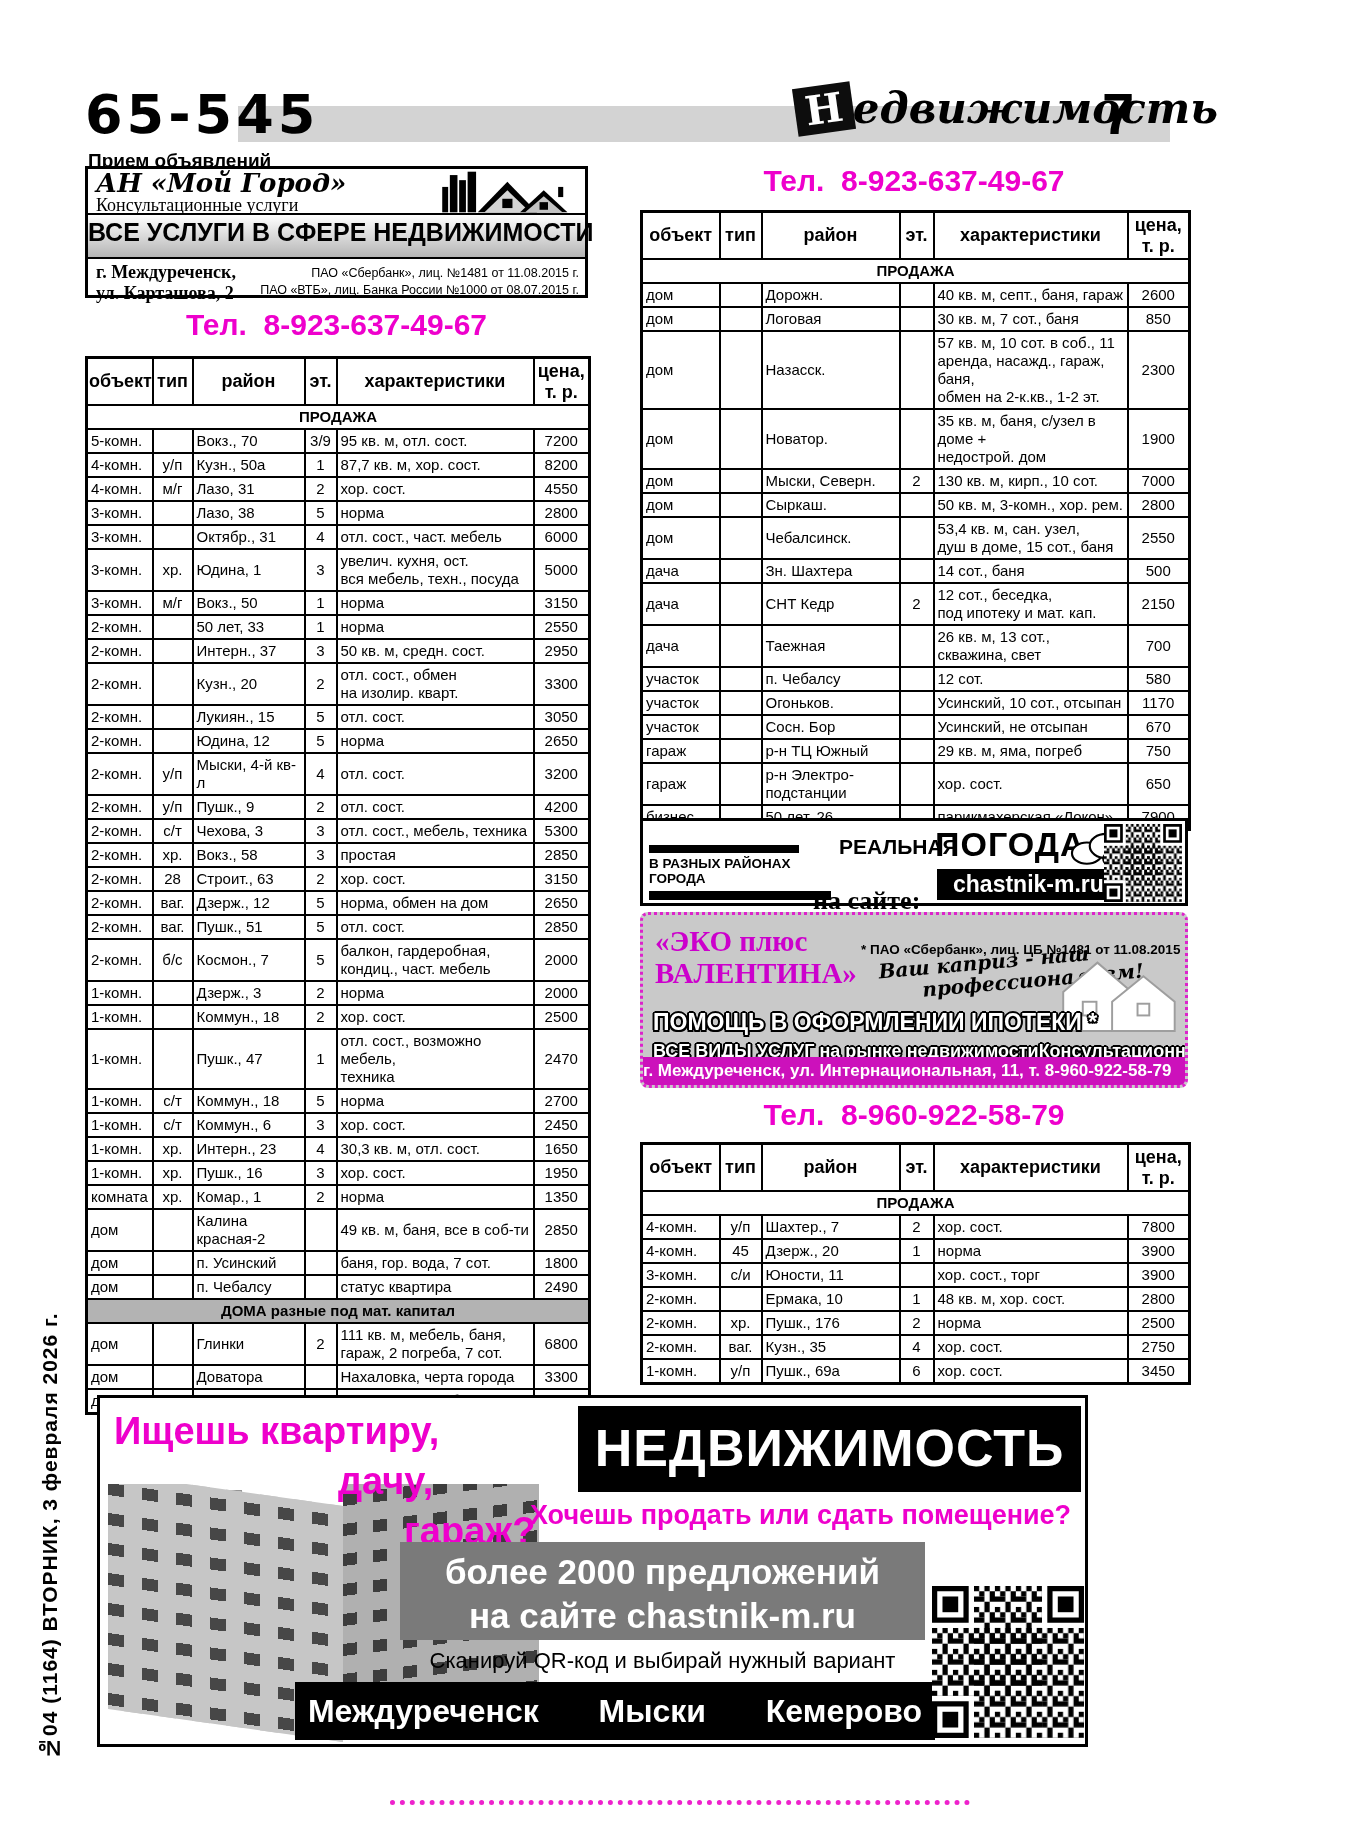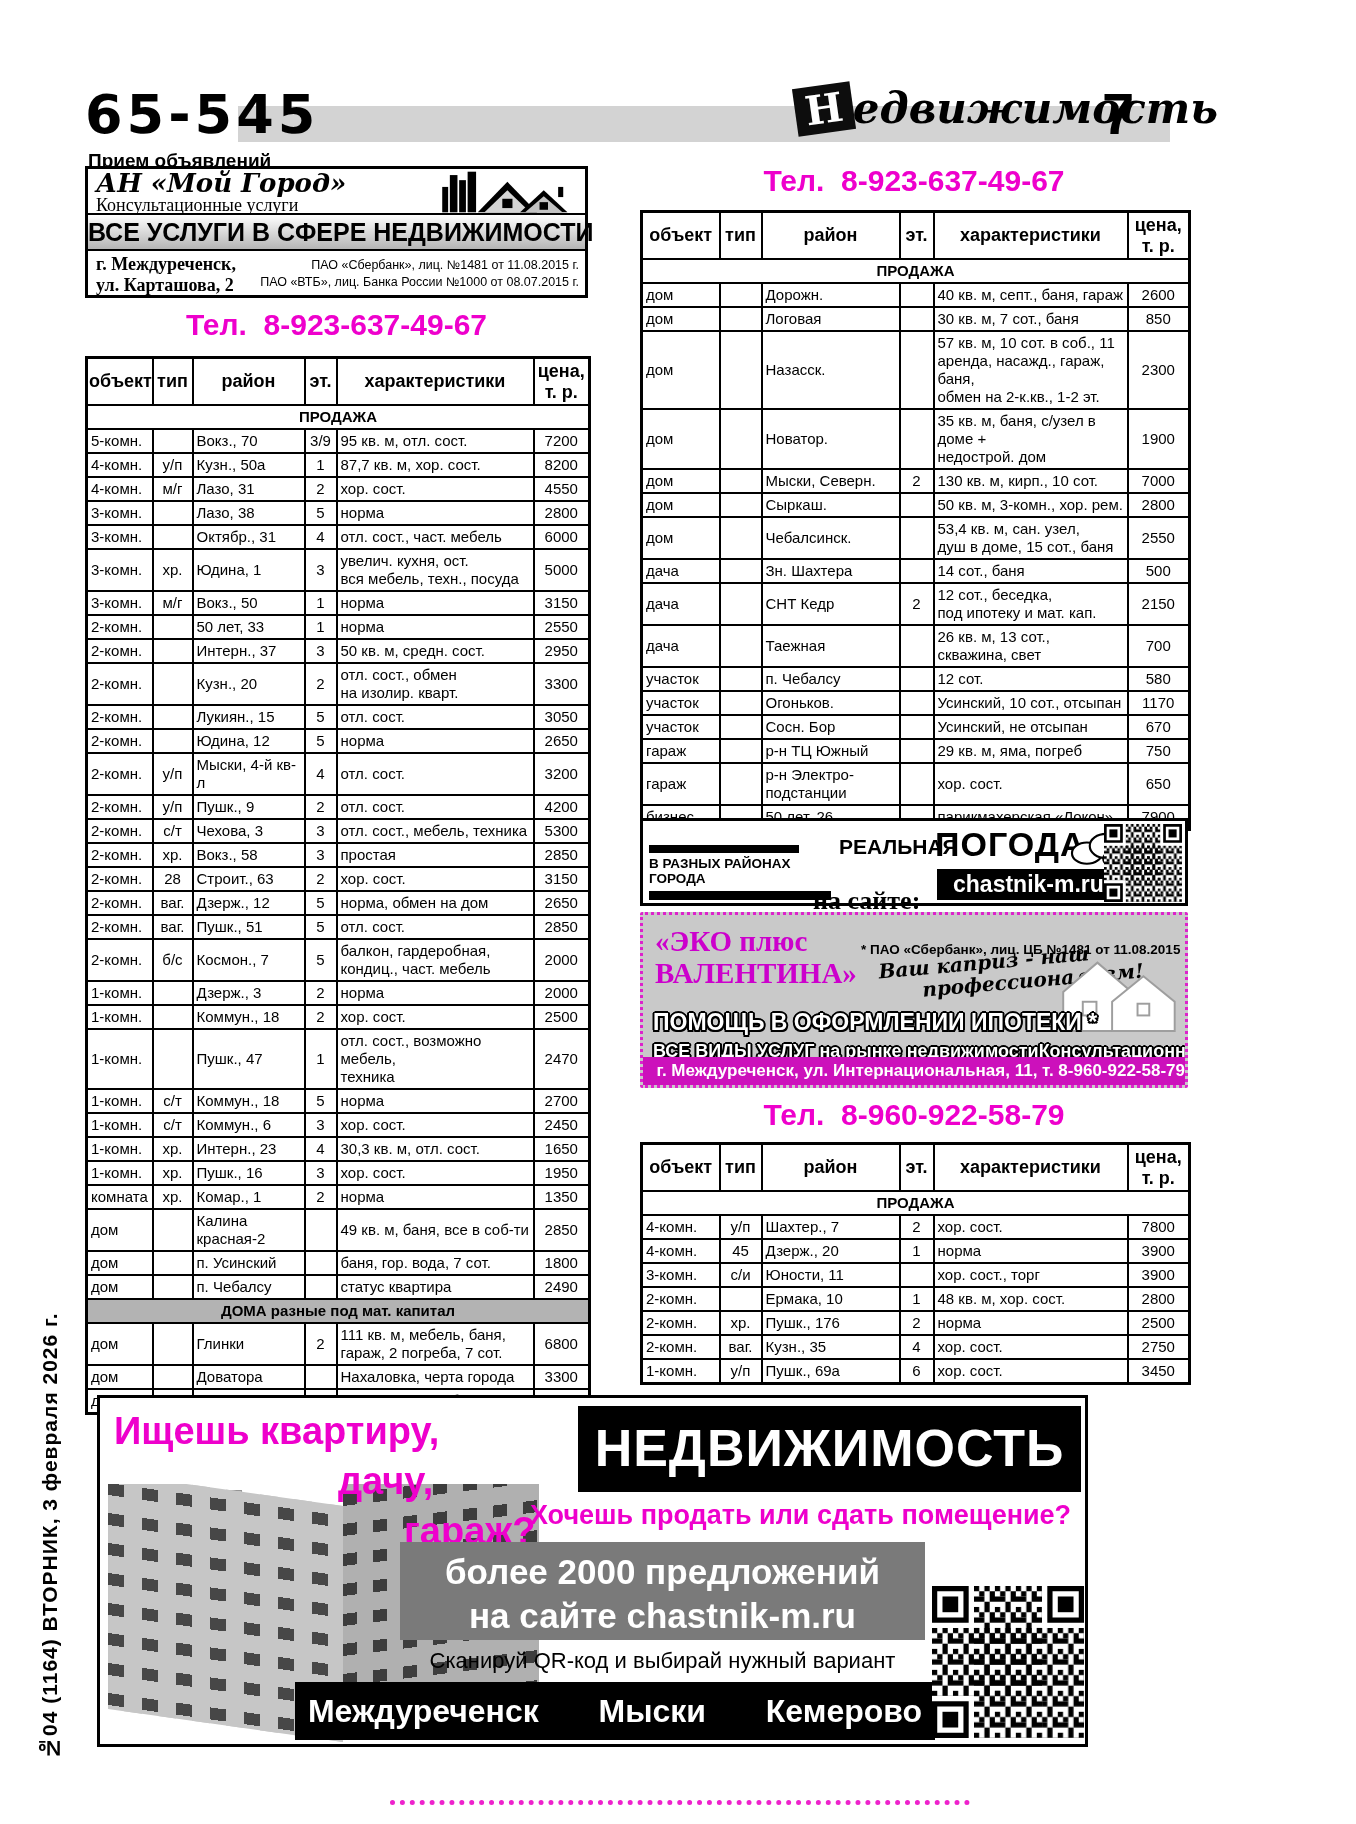--- a/index.html
+++ b/index.html
@@ -20,21 +20,21 @@
 
   .ed-vertical{position:absolute;left:38px;top:1160px;height:600px;writing-mode:vertical-rl;
                transform:rotate(180deg);font-size:21px;font-weight:bold;white-space:nowrap;letter-spacing:1px;}
 
   
   .agency{position:absolute;left:85px;top:166px;width:503px;height:132px;border:3px solid #000;background:#fff;}
   .ag-top{height:46px;border-bottom:2px solid #000;display:flex;justify-content:space-between;padding:1px 6px 0 8px;}
   .ag-name{font-family:"DejaVu Serif",serif;font-style:italic;font-weight:bold;font-size:26px;line-height:1.0;}
   .ag-sub{font-family:"Liberation Serif",serif;font-size:18px;line-height:1.05;}
   .ag-houses{width:150px;height:44px;flex:none;}
-  .ag-slogan{height:36px;line-height:34px;border-bottom:2px solid #000;font-size:25px;font-weight:800;
+  .ag-slogan{height:44px;line-height:34px;border-bottom:2px solid #000;font-size:25px;font-weight:800;
              text-align:center;background:linear-gradient(#ffffff,#b5b5b5);white-space:nowrap;}
   .ag-bottom{display:flex;justify-content:space-between;padding:3px 6px 0 8px;}
   .ag-addr{font-family:"Liberation Serif",serif;font-weight:bold;font-size:18px;line-height:1.15;white-space:pre-line;}
   .ag-lic{font-size:12.5px;text-align:right;line-height:1.35;padding-top:3px;}
 
   
   .phone{position:absolute;color:#ee00cc;font-weight:800;font-size:30px;text-align:center;white-space:pre;}
   .left-phone{left:85px;top:308px;width:503px;}
   .r-phone1{left:640px;top:164px;width:548px;}
   .r-phone2{left:640px;top:1098px;width:548px;}
@@ -68,35 +68,35 @@
   .w-pogoda{position:absolute;left:292px;top:4px;font-size:34px;font-weight:900;letter-spacing:1px;}
   .w-sitelabel{position:absolute;left:170px;top:65px;font-family:"Liberation Serif",serif;
                font-size:26px;font-weight:bold;}
   .w-sitebox{position:absolute;left:294px;top:48px;background:#000;color:#fff;font-size:23px;
              font-weight:bold;padding:2px 16px;}
   .w-cloud{position:absolute;left:424px;top:4px;width:64px;height:52px;}
   .w-qr{position:absolute;right:3px;top:3px;width:78px;height:78px;}
 
   
   .eco{position:absolute;left:640px;top:912px;width:548px;height:176px;background:#c9c9c9;
-       border:3px dotted #dd22cc;border-radius:2px;overflow:hidden;}
+       border:3px dotted #dd22cc;border-radius:8px;overflow:hidden;}
   .eco-brand{position:absolute;left:12px;top:10px;color:#cc00cc;font-family:"Liberation Serif",serif;
              font-weight:bold;font-size:29px;line-height:1.12;white-space:pre-line;}
   .eco-license{position:absolute;left:218px;top:8px;width:336px;font-size:13.5px;font-weight:bold;white-space:nowrap;margin-top:19px;}
   .eco-slogan{position:absolute;left:236px;top:34px;font-family:"DejaVu Serif",serif;font-style:italic;
               font-size:20px;line-height:1.1;transform:rotate(-5deg);font-weight:bold;}
   .eco-slogan .l2{display:block;margin-left:42px;}
   .eco-house{position:absolute;right:4px;top:32px;width:128px;height:88px;}
   .outline{color:#fff;text-shadow:-1.5px -1.5px 0 #000,1.5px -1.5px 0 #000,-1.5px 1.5px 0 #000,
            1.5px 1.5px 0 #000,0 2px 0 #000,0 -2px 0 #000,2px 0 0 #000,-2px 0 0 #000;}
   .eco-s1{position:absolute;left:10px;top:94px;font-size:23px;font-weight:800;white-space:nowrap;}
   .eco-s2row{position:absolute;left:10px;right:10px;top:126px;display:flex;justify-content:space-between;}
   .eco-s2,.eco-s3{font-size:18px;font-weight:800;white-space:nowrap;}
   .eco-footer{position:absolute;left:0;right:0;bottom:0;height:28px;background:#cc11bb;color:#fff;
-              font-size:17px;font-weight:bold;text-align:right;line-height:28px;white-space:nowrap;}
+              font-size:17px;font-weight:bold;text-align:left;line-height:28px;white-space:nowrap;}
 
   
   .bottom-ad{position:absolute;left:97px;top:1395px;width:991px;height:352px;border:3px solid #000;background:#fff;}
   .building{position:absolute;left:8px;top:86px;width:432px;height:258px;overflow:hidden;}
   .faceA{position:absolute;left:0;top:22px;width:235px;height:236px;transform:skewY(8deg);
          transform-origin:top right;
          background:repeating-linear-gradient(90deg,transparent 0 16px,#c6c6c6 16px 34px),
                     repeating-linear-gradient(180deg,transparent 0 10px,#474747 10px 22px,transparent 22px 30px),#c6c6c6;}
   .faceB{position:absolute;left:235px;top:0;width:196px;height:254px;transform:skewY(-7deg);
          transform-origin:top left;

